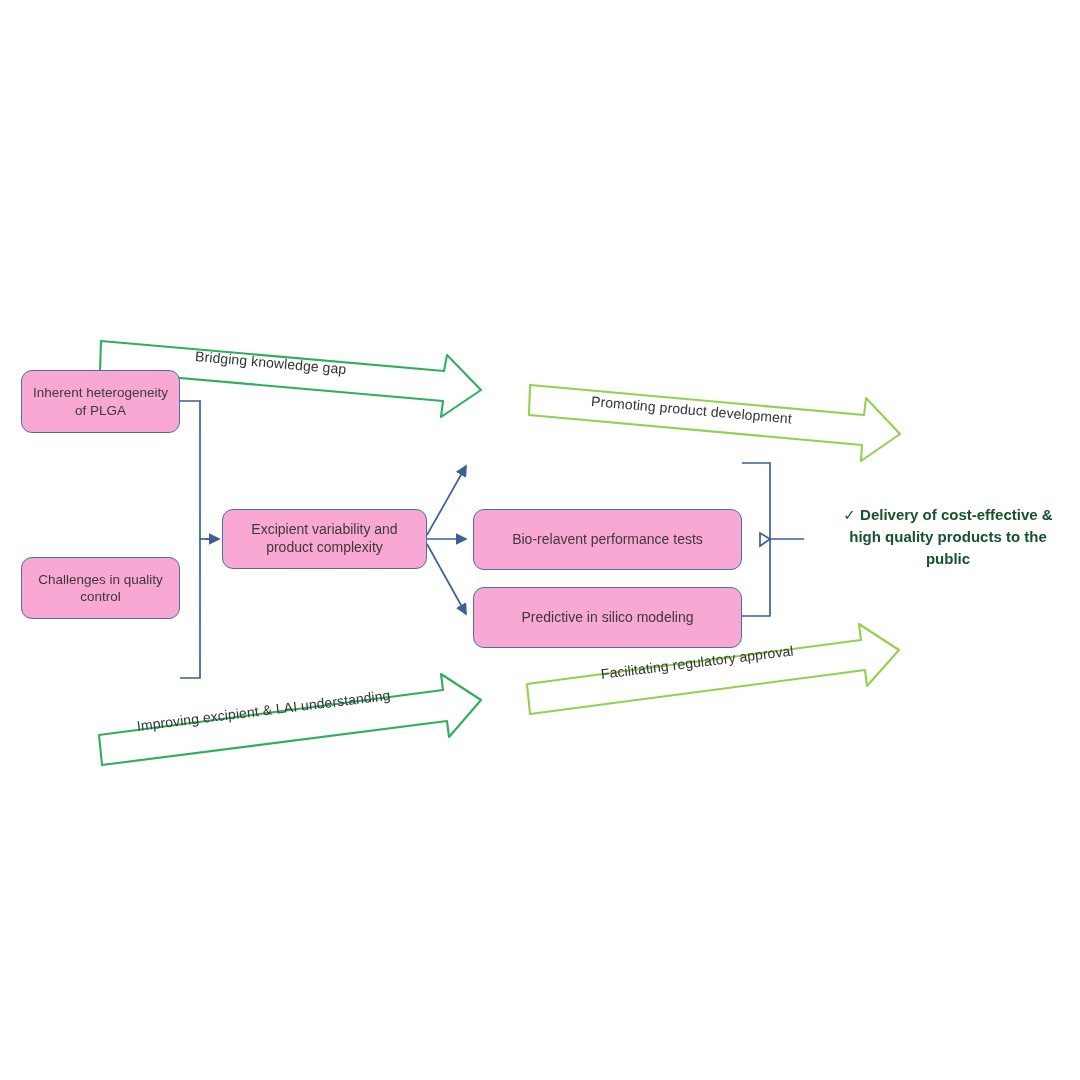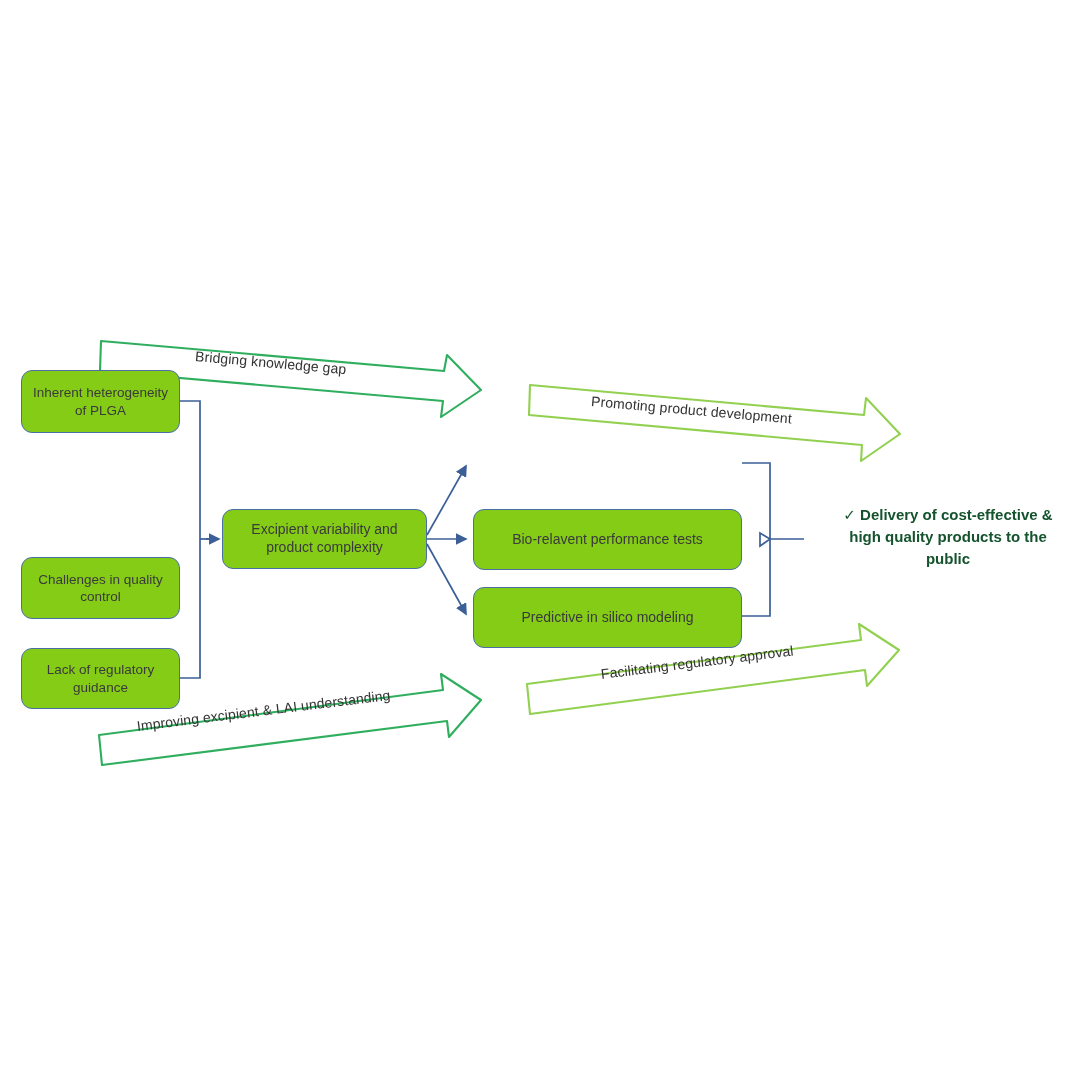--- a/index.html
+++ b/index.html
@@ -6,21 +6,21 @@
   body{width:1080px;height:1080px;overflow:hidden;
        font-family:"Liberation Sans","DejaVu Sans",sans-serif;}
   #stage{position:relative;width:1080px;height:1080px;background:#ffffff;}
   #svglayer{position:absolute;left:0;top:0;width:1080px;height:1080px;}
 
   .node{
     position:absolute;
     box-sizing:border-box;
     border:1.6px solid #4a6fa5;
     border-radius:11px;
-    background:#84cc16;
+    background:#f9a8d4;
     display:flex;
     align-items:center;
     justify-content:center;
     text-align:center;
     color:#3a3a3a;
     font-size:13.5px;
     line-height:1.28;
     padding:2px 6px;
     z-index:3;
   }
@@ -99,23 +99,20 @@
 
   <div class="node" style="left:21px;top:370px;width:159px;height:63px;">
     <span>Inherent heterogeneity of PLGA</span>
   </div>
 
 
   <div class="node" style="left:21px;top:557px;width:159px;height:62px;">
     <span>Challenges in quality control</span>
   </div>
 
-  <div class="node" style="left:21px;top:648px;width:159px;height:61px;">
-    <span>Lack of regulatory guidance</span>
-  </div>
 
   <div class="node wide" style="left:222px;top:509px;width:205px;height:60px;">
     <span>Excipient variability and product complexity</span>
   </div>
 
 
   <div class="node wide" style="left:473px;top:587px;width:269px;height:61px;">
     <span>Predictive in silico modeling</span>
   </div>
 

